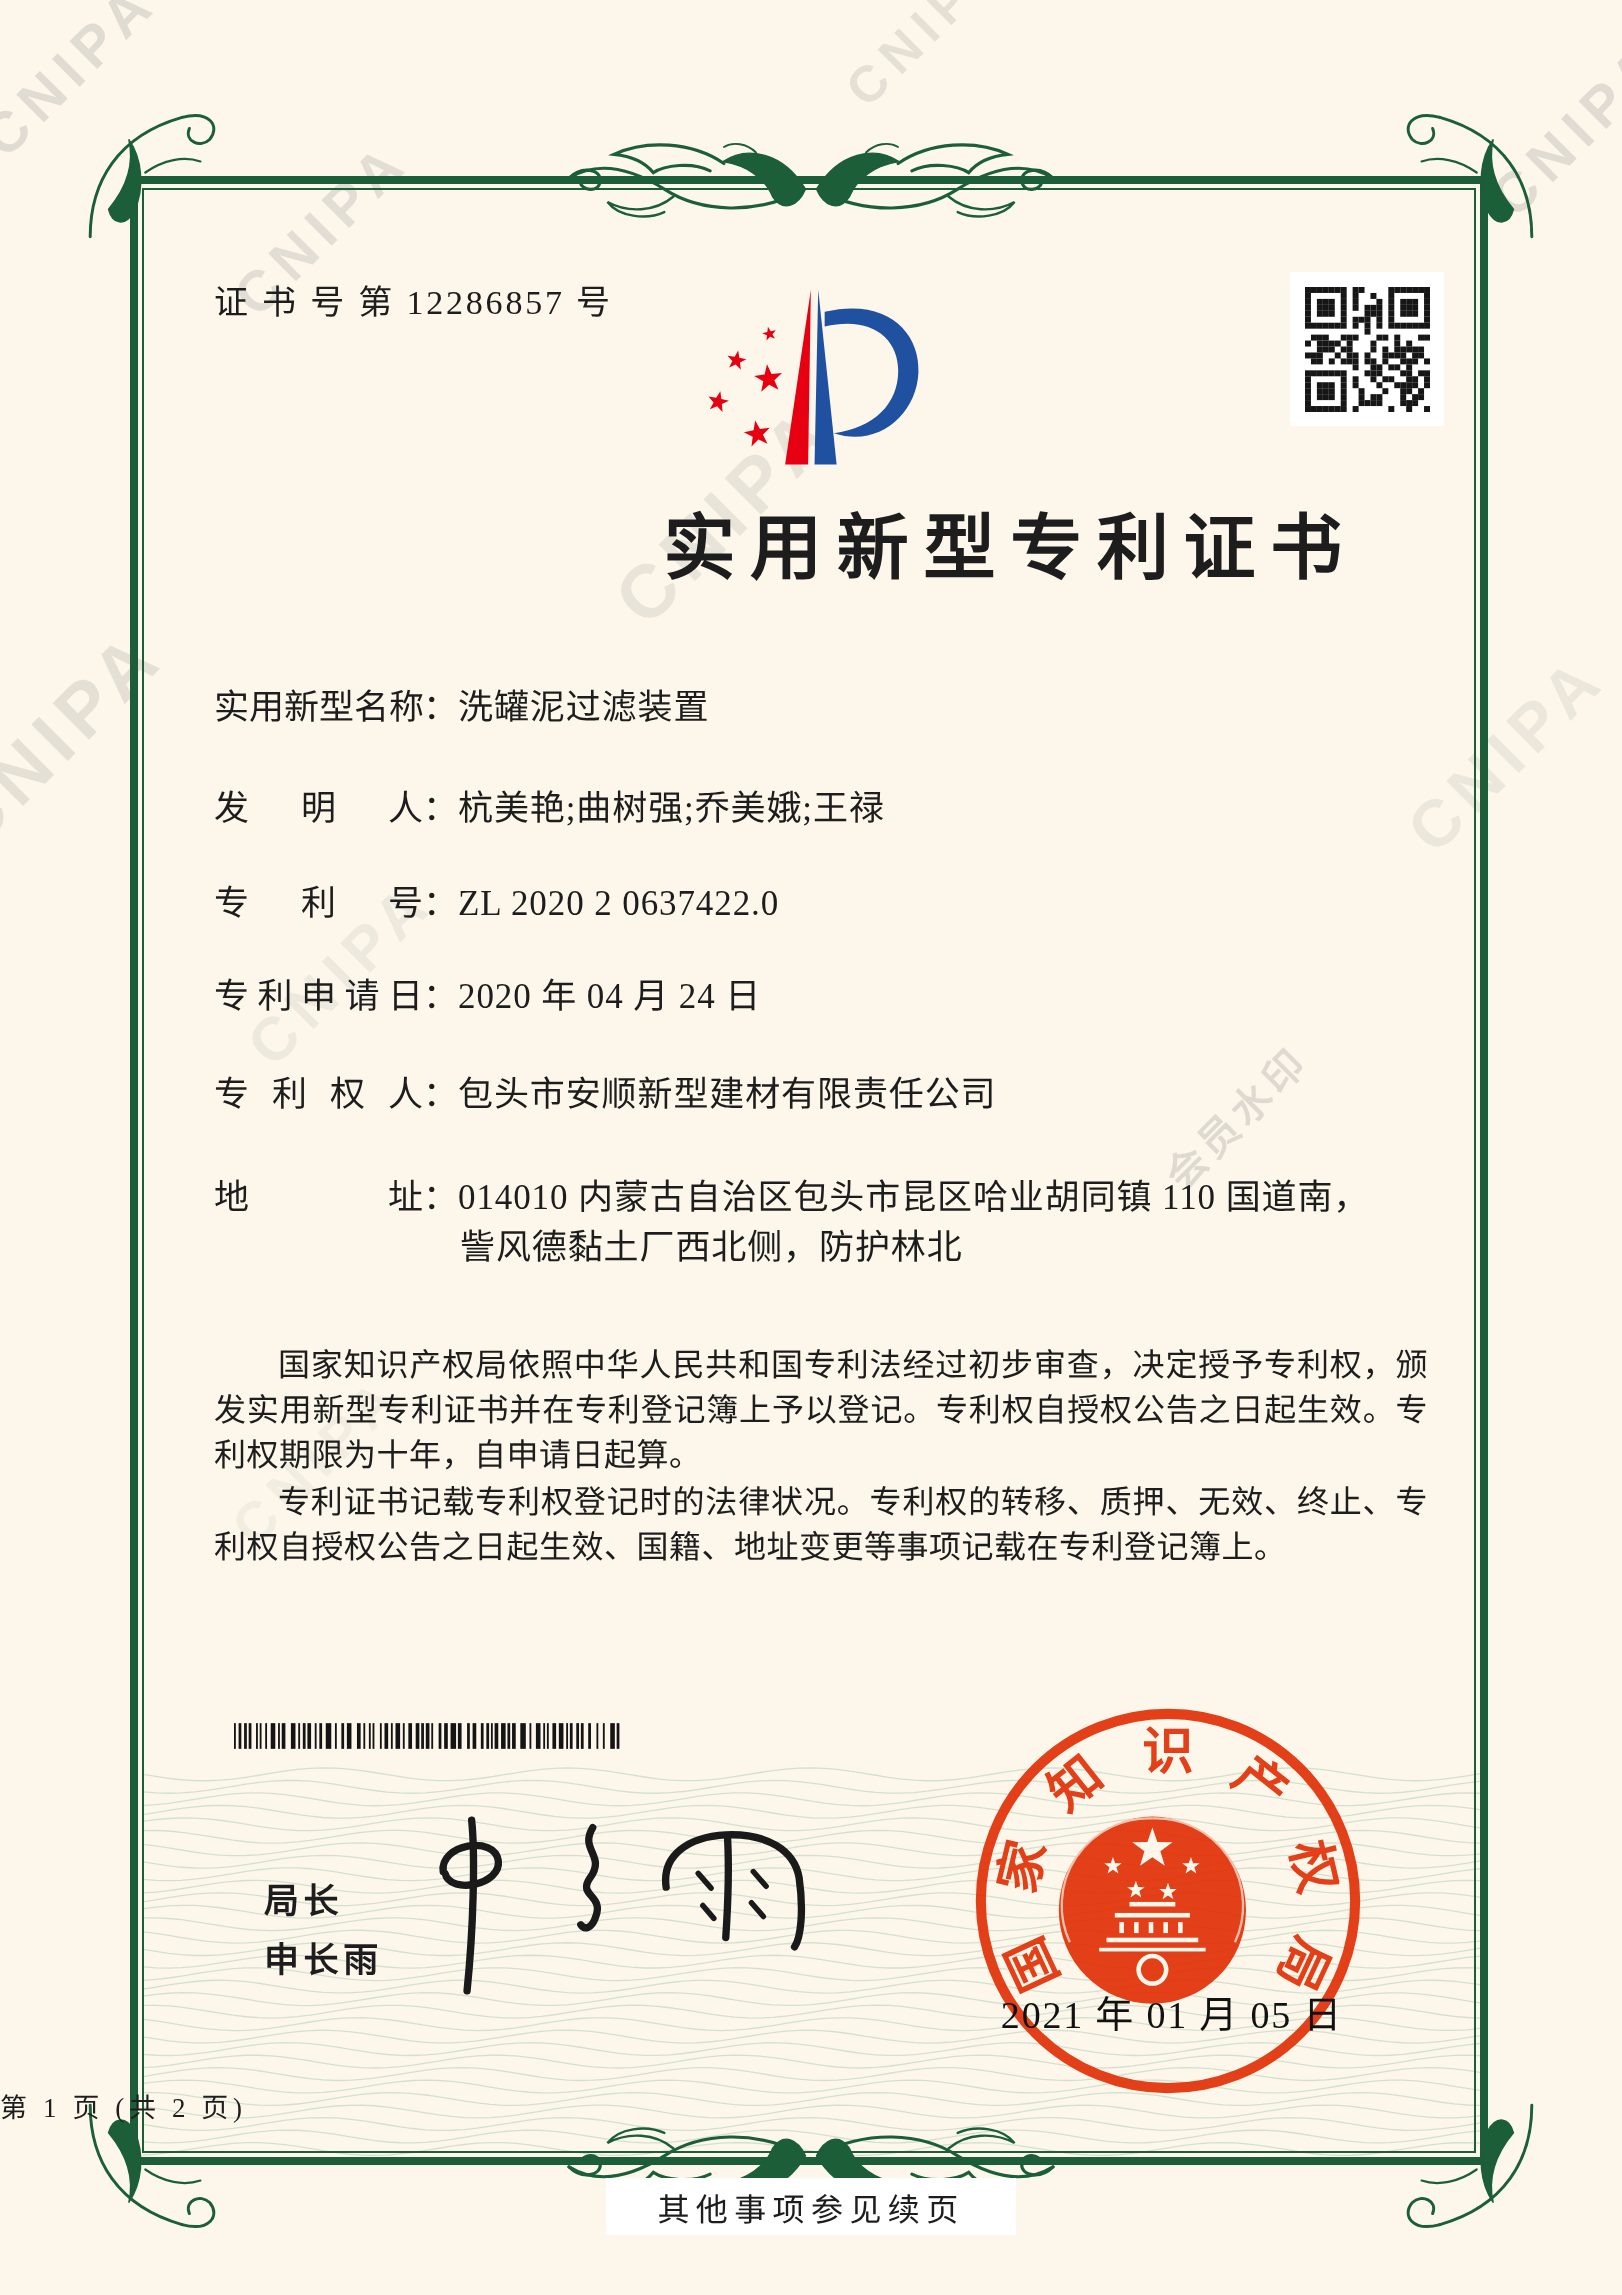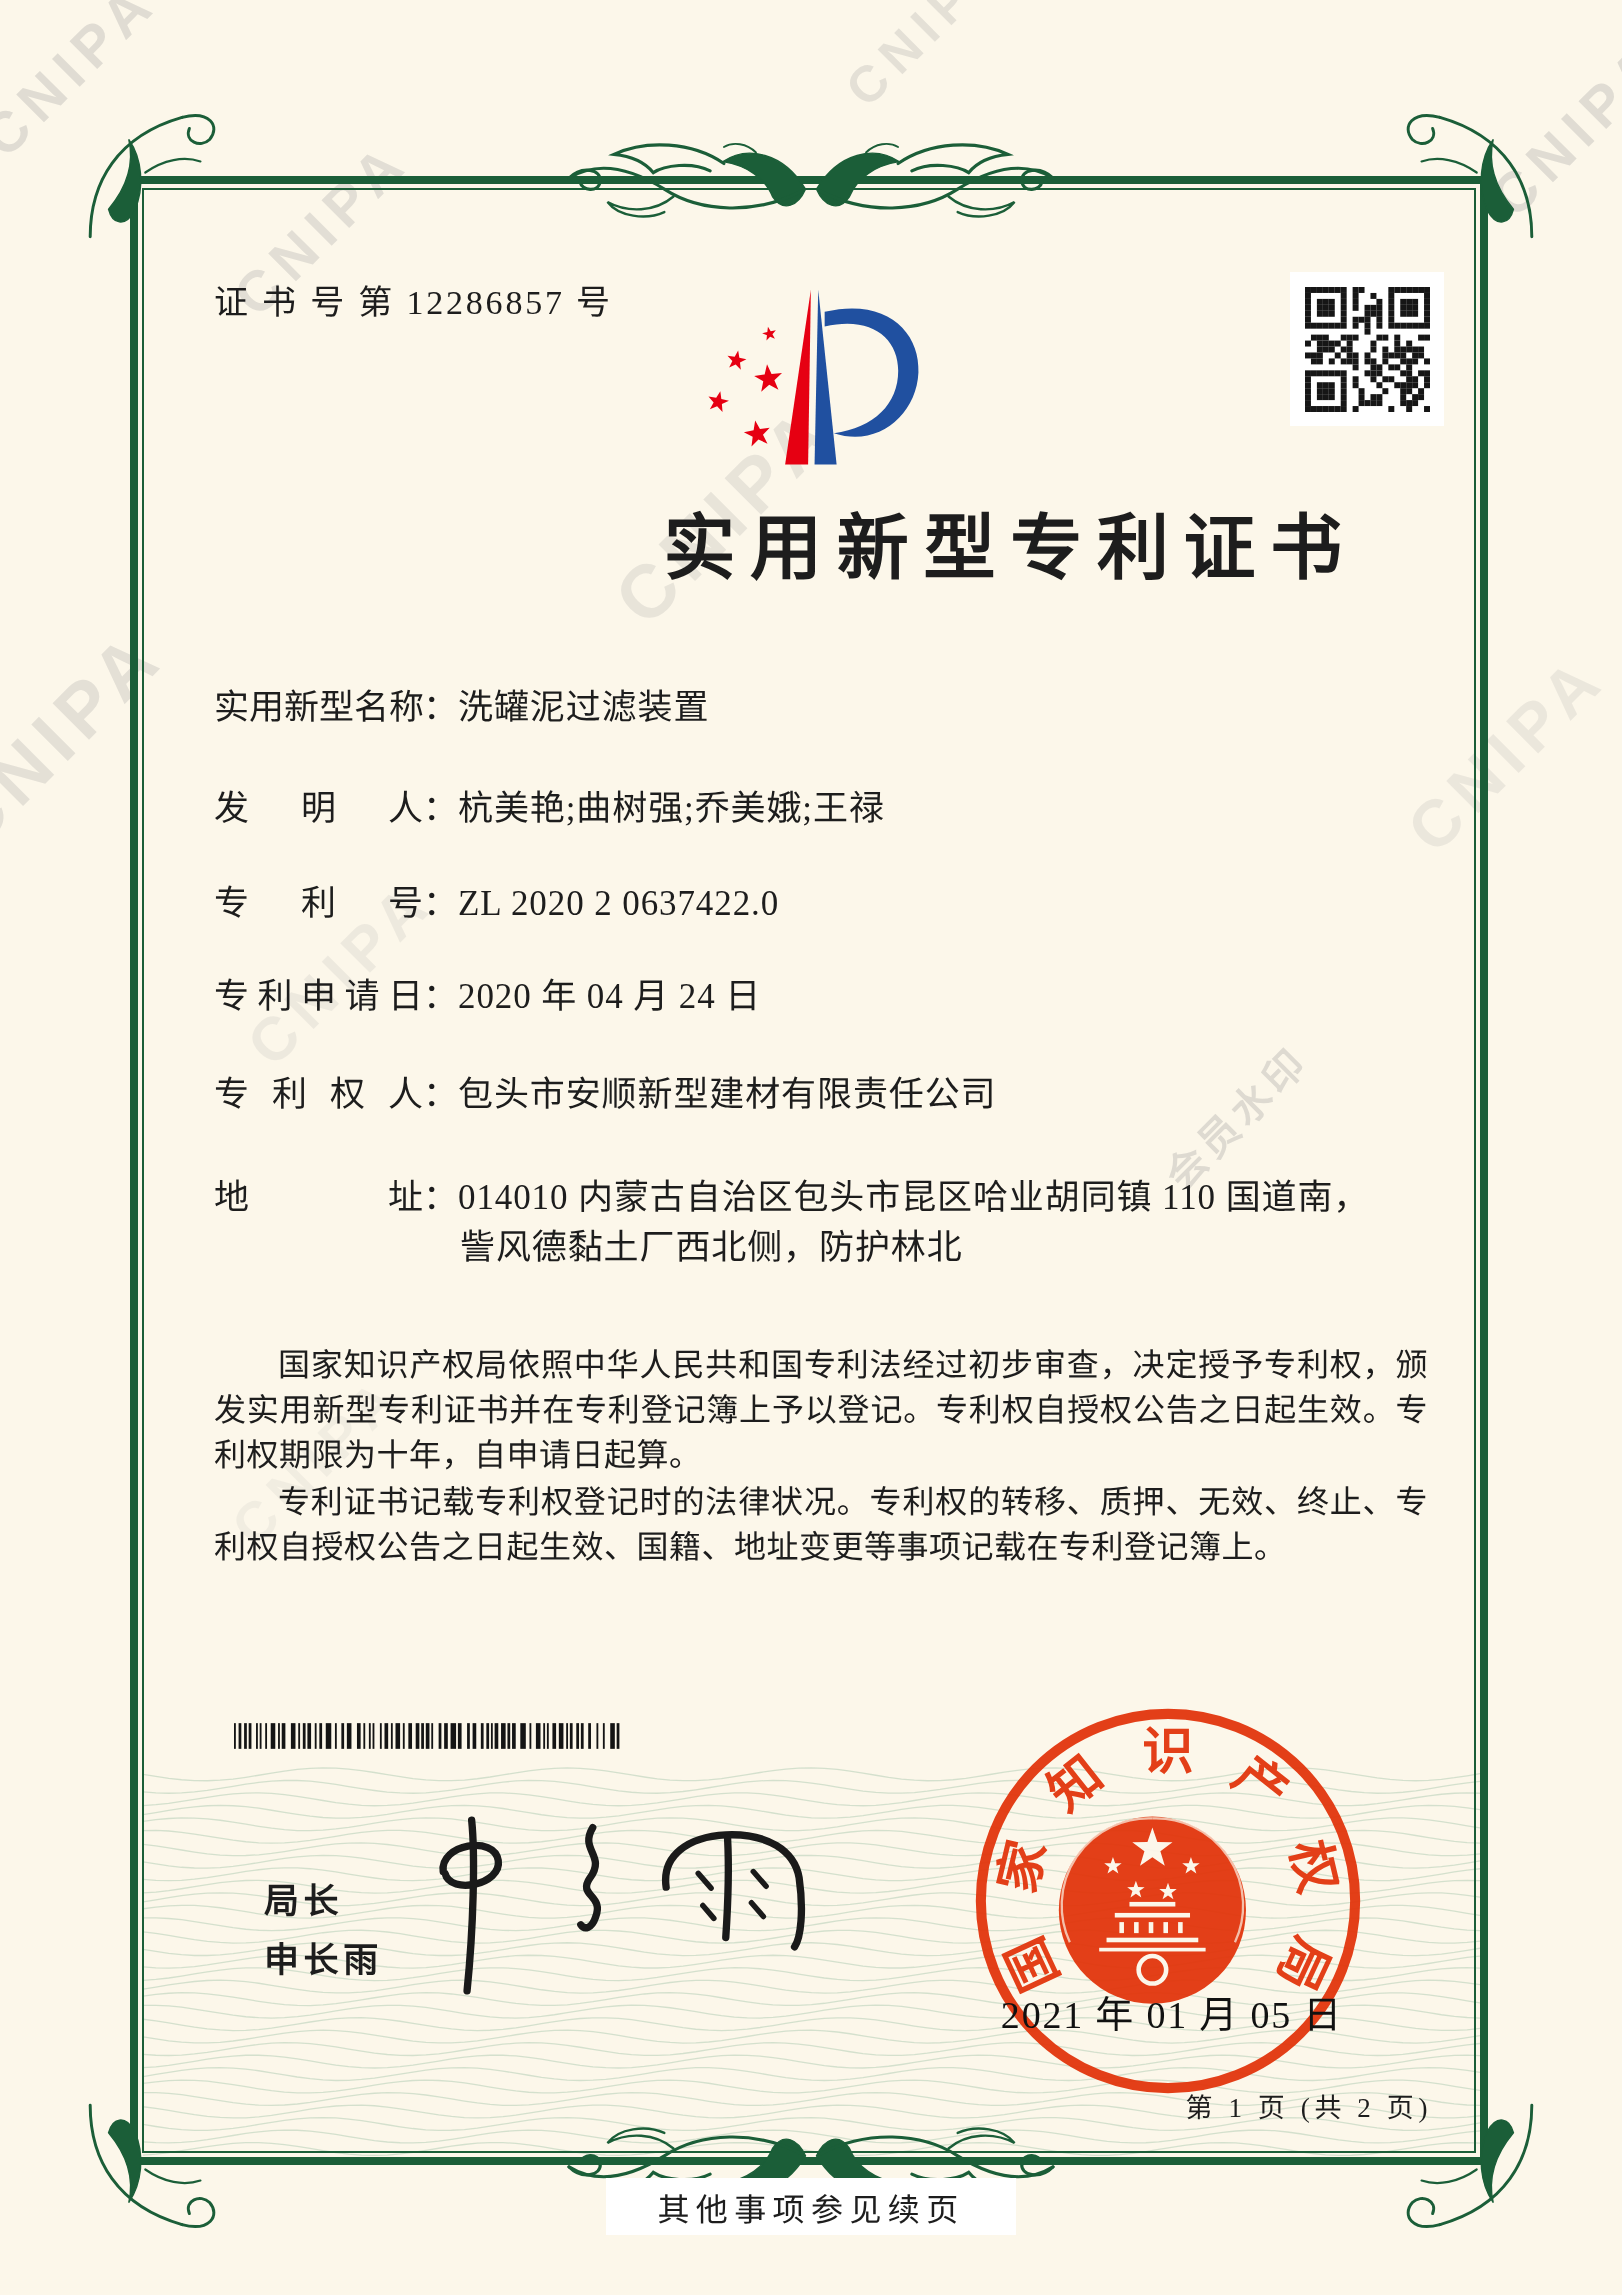--- a/index.html
+++ b/index.html
@@ -26,22 +26,22 @@
   .flabel5{width:195px;}
   .fcolon{display:inline-block;vertical-align:top;}
   .fvalue{letter-spacing:0.9px;vertical-align:top;}
   
   .bodyp{position:absolute;left:214px;width:1214px;font-size:32px;line-height:45px;
       text-align:justify;text-indent:64px;letter-spacing:0.5px;}
   
   .sig-label{position:absolute;left:228px;font-size:35px;font-weight:600;letter-spacing:4.6px;
       font-family:"Liberation Sans","DejaVu Sans",sans-serif;margin-left:36px;}
   
-  #page-info{position:absolute;left:0;top:2086px;width:1398px;text-align:right;
-      font-size:27px;letter-spacing:4.6px;padding-left:34px;}
+  #page-info{position:absolute;left:0;top:2086px;width:1398px;text-align:left;
+      font-size:27px;letter-spacing:4.6px;}
   #cont-box{position:absolute;left:606px;top:2178px;width:410px;height:57px;background:#ffffff;
       display:flex;align-items:center;justify-content:center;}
   #cont-note{font-size:32px;letter-spacing:6.4px;}
   #seal-date{position:absolute;left:961px;top:1984px;width:422px;text-align:center;
       font-size:38px;letter-spacing:1.8px;color:#111;}
 </style>
 </head>
 <body>
 
 <div id="page">

